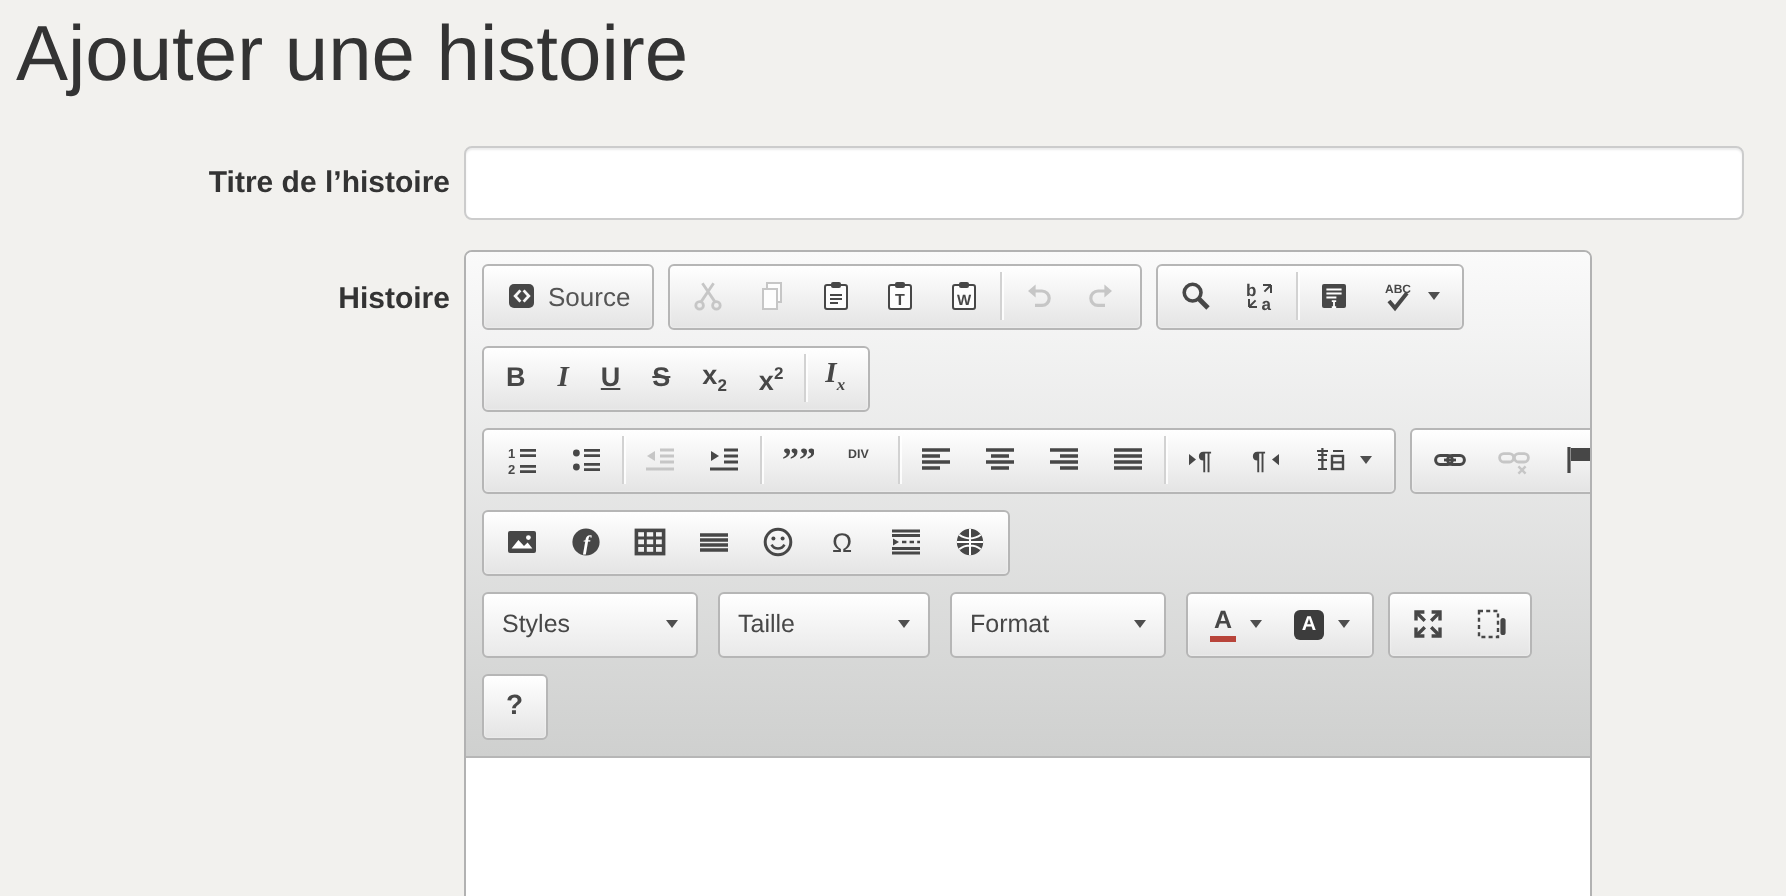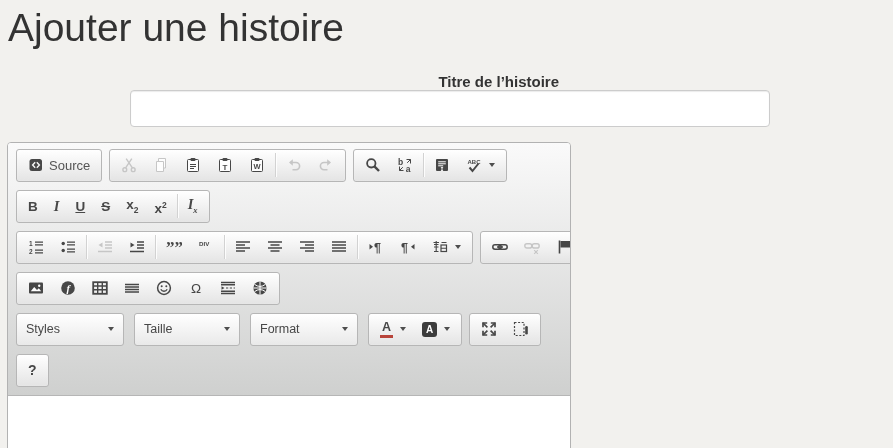--- a/index.html
+++ b/index.html
@@ -7,21 +7,21 @@
   body {
     width:893px; height:448px; overflow:hidden;
     background:var(--page-bg,#f2f1ee);
     font-family:"Liberation Sans", sans-serif;
   }
   .page-title {
     margin:6px 0 0 8px; font-size:39px; font-weight:400;
     color:#333; line-height:1.15;
   }
   .form-row { display:flex; align-items:center; }
-  .form-row.top { margin-top:22px;flex-direction:column; }
+  .form-row.top { margin-top:22px; }
   .form-row.story { margin-top:15px; align-items:flex-start; }
   .label-col {
     width:225px; flex:none; text-align:right;
     font-size:15px; font-weight:bold; color:#333;
   }
   .form-row.story .label-col { padding-top:16px; }
   .title-input {
     margin-left:7px; width:640px; height:37px;
     border:1px solid #ccc; border-radius:4px; background:#fff;
     box-shadow:inset 0 1px 1px rgba(0,0,0,.08);
@@ -98,20 +98,21 @@
 <body>
 
 <h1 class="page-title" data-name="page-title">Ajouter une histoire</h1>
 
 <div class="form-row top" data-name="title-field-row">
   <div class="label-col" data-name="title-field-label">Titre de l’histoire</div>
   <input class="title-input" type="text" data-name="story-title-input" value="" style="">
 </div>
 
 <div class="form-row story" data-name="story-field-row">
+  <div class="label-col" data-name="story-field-label">Histoire</div>
   <div class="cke" data-name="rich-text-editor">
     <div class="cke-top" id="toolbar" data-name="editor-toolbar">
         <div class="tb-row" data-name="toolbar-row">
           <div class="tb-group" data-name="document-group">
             <span class="tb-btn" data-name="source-button">
               <span class="ic" data-name="source-icon">
                 <svg viewBox="0 0 16 16" width="16" height="16">
                   <rect x="1.5" y="2" width="12.5" height="12" rx="2.5" fill="currentColor"></rect>
                   <path d="M7.2 5.2 4.6 8l2.6 2.8M8.8 5.2 11.4 8l-2.6 2.8" fill="none" stroke="#f6f6f6" stroke-width="1.4"></path>
                 </svg>

